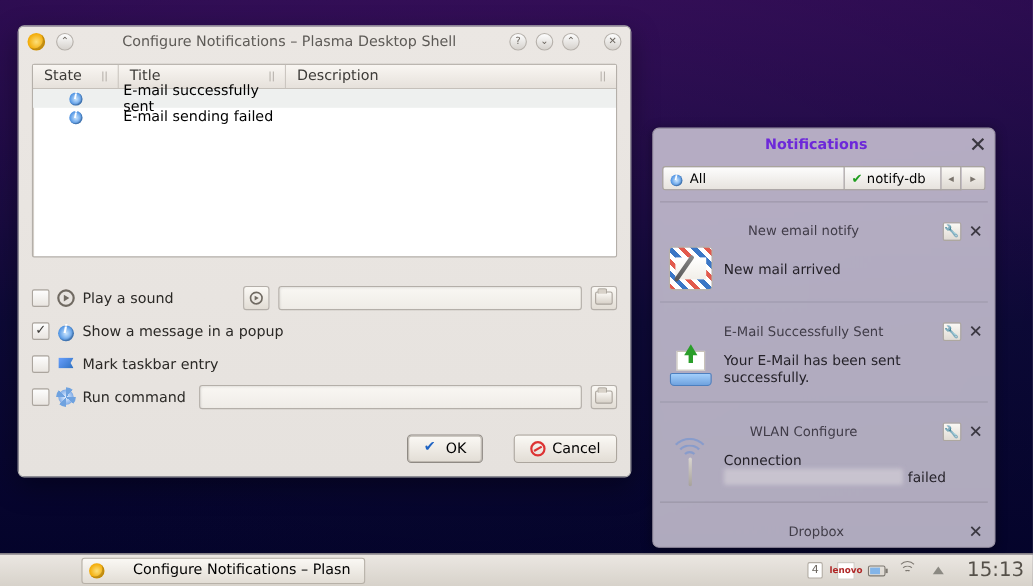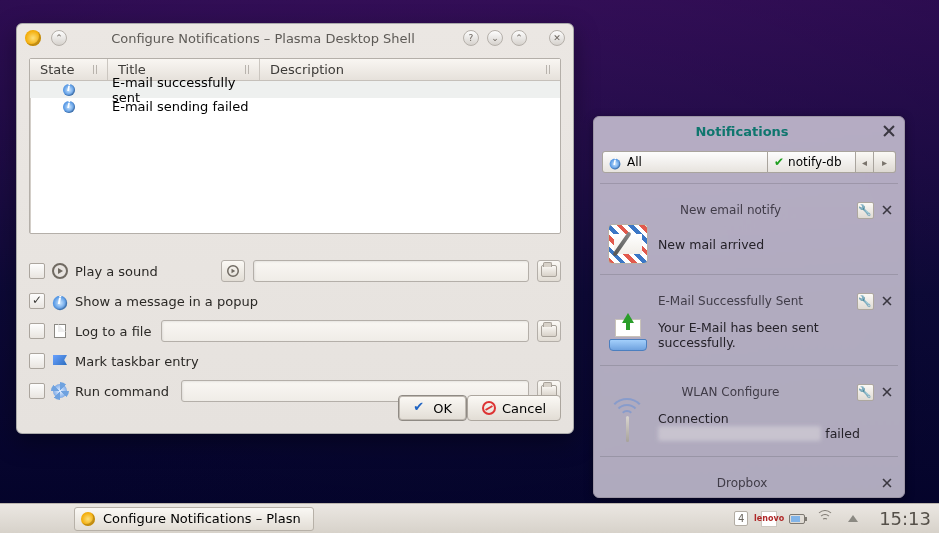--- a/index.html
+++ b/index.html
@@ -102,40 +102,40 @@
     position:relative;}
   .gear-ico::before{content:"";position:absolute;inset:-2px;
     background: conic-gradient(#6fa2df 0 12%,transparent 12% 25%,#6fa2df 25% 37%,transparent 37% 50%,#6fa2df 50% 62%,transparent 62% 75%,#6fa2df 75% 87%,transparent 87% 100%);
     border-radius:50%;}
   .folder-ico{ width:16px;height:12px;position:relative;
     background:linear-gradient(#fbf9f5,#d8d2c9);border:1px solid #a8a29a;border-radius:2px;}
   .folder-ico::before{content:"";position:absolute;left:1px;top:-4px;width:7px;height:4px;
     background:#d8d2c9;border:1px solid #a8a29a;border-bottom:none;border-radius:2px 2px 0 0;}
 
   
-  .dlg-buttons { position:absolute; right:0; bottom:0; display:flex; gap:0;}
+  .dlg-buttons { position:absolute; right:0; bottom:0; display:flex; gap:28px;}
   .dlg-btn { height:26px; padding:0 14px;
     background:linear-gradient(#fbf9f5,#e2ddd5); border:1px solid #aca69e;
     border-radius:4px; display:inline-flex; align-items:center; gap:6px; cursor:pointer;}
   .dlg-btn.primary{ border-color:#8f8a84; box-shadow:0 0 0 1px #bfb9b1 inset;}
   .tick { width:14px;height:14px; position:relative;}
   .tick::after{content:"✔"; color:#1e63c3; font-size:13px; position:absolute; top:-2px;}
   .forbid { width:14px;height:14px;border:2px solid #d33; border-radius:50%; position:relative;}
   .forbid::after{content:"";position:absolute;left:1px;top:4px;width:8px;height:2px;background:#d33;transform:rotate(-30deg);}
 
   
   .notif-panel { position:absolute; left:593px; top:116px; width:312px; height:382px;
     background: rgba(214, 208, 222, 0.82);
     border:1px solid #9c95a5; border-radius:6px;
     box-shadow: 0 2px 10px rgba(0,0,0,0.4);
     backdrop-filter: blur(1.3px);
     overflow:hidden;
   }
   .notif-titlebar{ height:28px; display:flex; align-items:center; padding:0 8px;}
-  .notif-titlebar .title{ flex:1; text-align:center; font-weight:bold; color:#0f766e;}
+  .notif-titlebar .title{ flex:1; text-align:center; font-weight:bold; color:#6d28d9;}
   .close-x{ width:14px;height:14px;position:relative; cursor:pointer;}
   .close-x::before,.close-x::after{content:"";position:absolute;left:6px;top:0;width:2px;height:14px;background:#3a3740;}
   .close-x::before{transform:rotate(45deg);} .close-x::after{transform:rotate(-45deg);}
   .notif-filter-row{ height:26px; margin:4px 8px 8px 8px; display:flex; align-items:center; gap:0;}
   .combo{ height:22px; background:linear-gradient(#fdfdfd,#e7e3de);
     border:1px solid #a9a49d; display:flex; align-items:center; padding:0 6px; font-size:12px;}
   .combo.left{ flex:1; border-radius:3px 0 0 3px;}
   .combo.mid{ width:88px; border-left:none;}
   .scrollers{ display:flex; }
   .navbtn{ width:18px;height:22px;background:linear-gradient(#fbf9f5,#ddd8d1);
@@ -180,21 +180,21 @@
   .ic-ok .bigchk{font-size:34px;color:#2a9e2a;position:absolute;left:2px;top:-4px;
     text-shadow:0 1px 0 #1c7c1c;}
   .ni-text{ flex:1; font-size:12.5px; color:#252229; }
   .blurred{ filter: blur(2px); display:inline-block; background:#c8c3cf; color:transparent; border-radius:2px;}
 
   
   .taskbar{ position:absolute; left:0; right:0; bottom:0; height:30px;
     background:linear-gradient(#ebe7e2,#d7d2ca);
     border-top:1px solid #bbb5ad; display:flex; align-items:center; padding:0 8px;}
   .task-entry{ height:24px; padding:0 12px 0 6px; margin-left:66px;
-    display:inline-flex;align-items:center;gap:6px;
+    display:inline-flex;align-items:center;gap:24px;
     background:linear-gradient(#faf8f4,#e2ddd5); border:1px solid #b7b1a8;border-radius:3px;}
   .tray{ margin-left:auto; display:flex; align-items:center; gap:12px;}
   .tray-ico{ width:16px;height:16px; display:inline-flex;align-items:center;justify-content:center;
     color:#6c6760;}
   .kbd-badge{ font-size:10px; padding:1px 3px; border:1px solid #b2aca3; background:#fff;border-radius:2px;}
   .batt{ width:20px;height:10px;border:1px solid #7d7871;border-radius:2px;position:relative;}
   .batt::after{content:"";position:absolute;right:-3px;top:2px;width:2px;height:4px;background:#7d7871;}
   .batt .fill{position:absolute;left:1px;top:1px;bottom:1px;width:60%;background:#82b4e8;}
   .wifi-tray{position:relative;width:16px;height:14px;}
   .wifi-tray span{position:absolute;border:1.5px solid #7d7871;border-radius:50%;
@@ -270,33 +270,20 @@
       </div>
 
       <div class="act-row">
         <span class="chk on"></span>
         <span class="act-icon">
             <span class="info-bullet" style="transform:scale(1.2)"></span>
           </span>
         <span class="act-label" style="min-width:auto">Show a message in a popup</span>
       </div>
 
-      <div class="act-row">
-        <span class="chk"></span>
-        <span class="act-icon">
-            <span class="doc-ico"></span>
-          </span>
-        <span class="act-label" style="min-width:80px">Log to a file</span>
-        <div class="field-slot">
-          <div class="textline"></div>
-          <span class="smallbtn">
-              <span class="folder-ico"></span>
-            </span>
-        </div>
-      </div>
 
       <div class="act-row">
         <span class="chk"></span>
         <span class="act-icon">
             <span class="flag-ico"></span>
           </span>
         <span class="act-label">Mark taskbar entry</span>
       </div>
 
       <div class="act-row">

